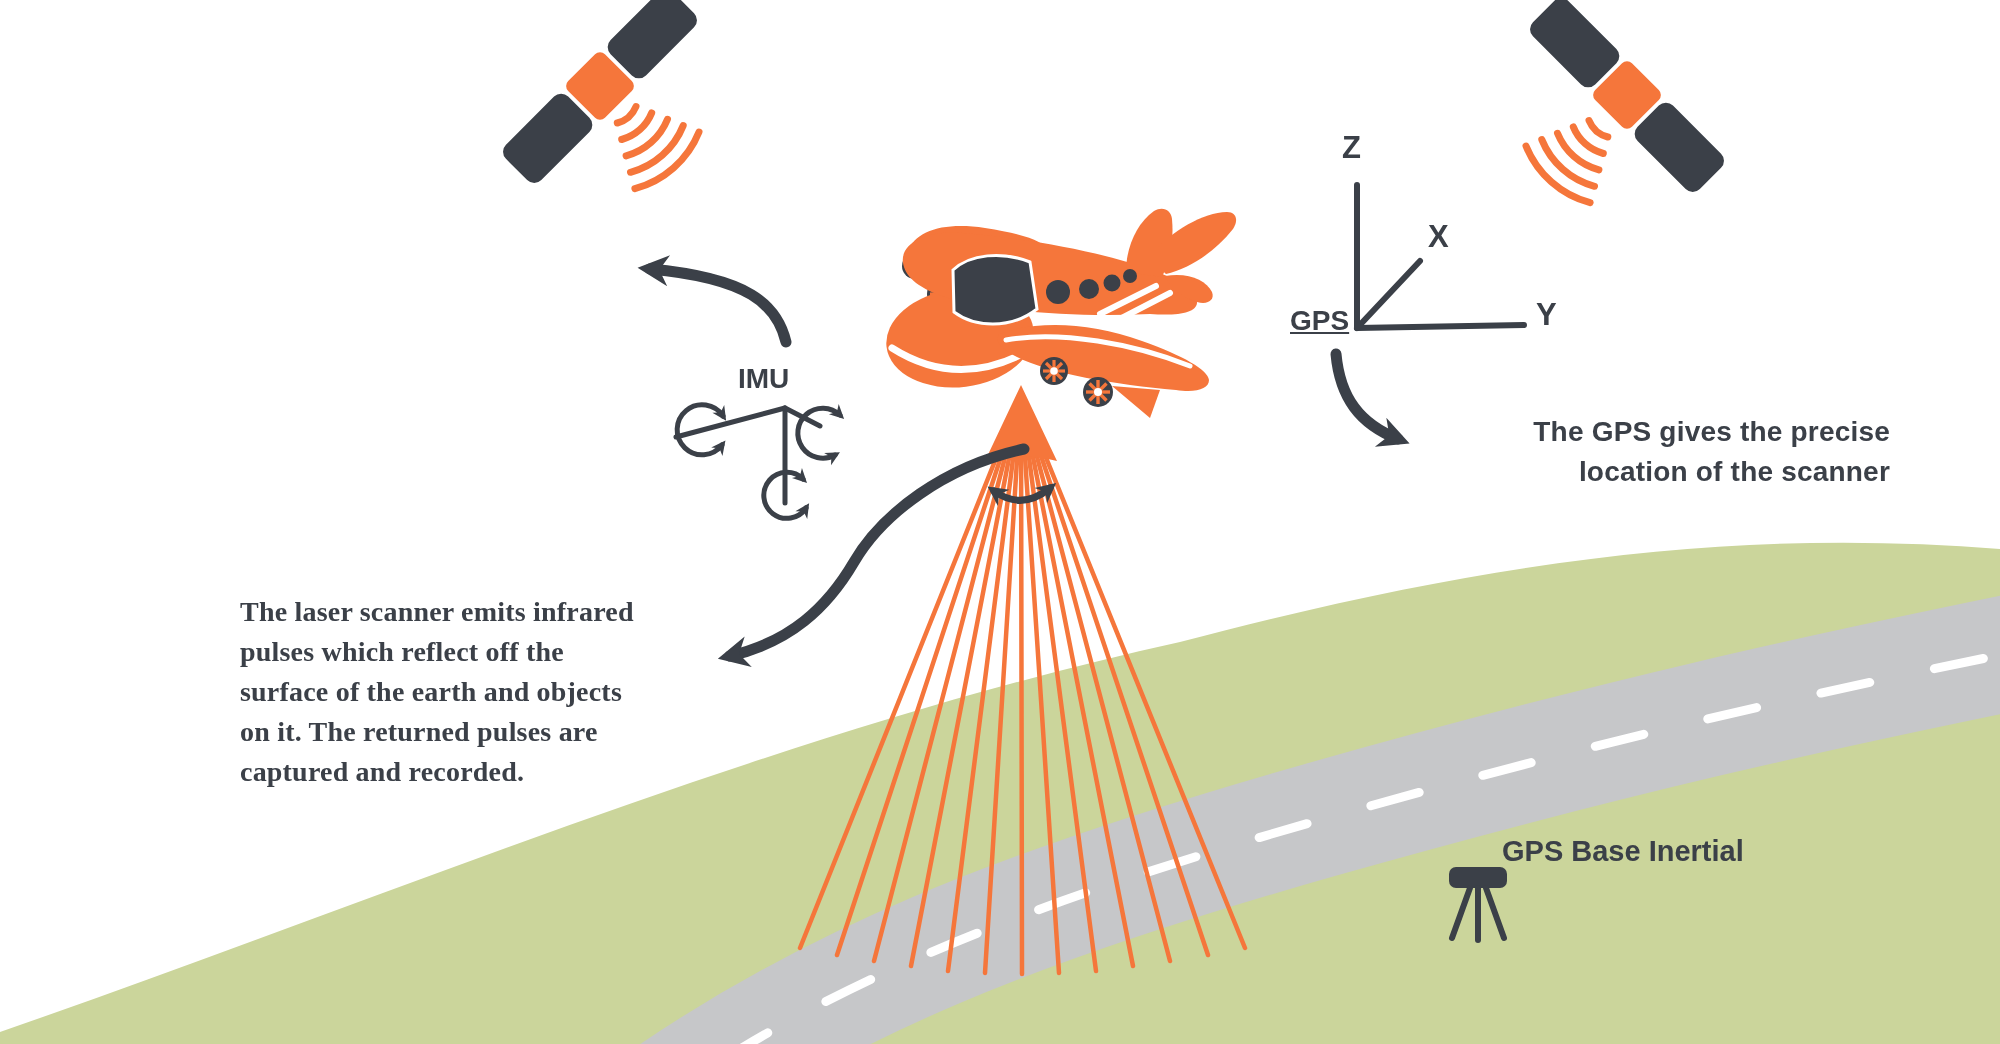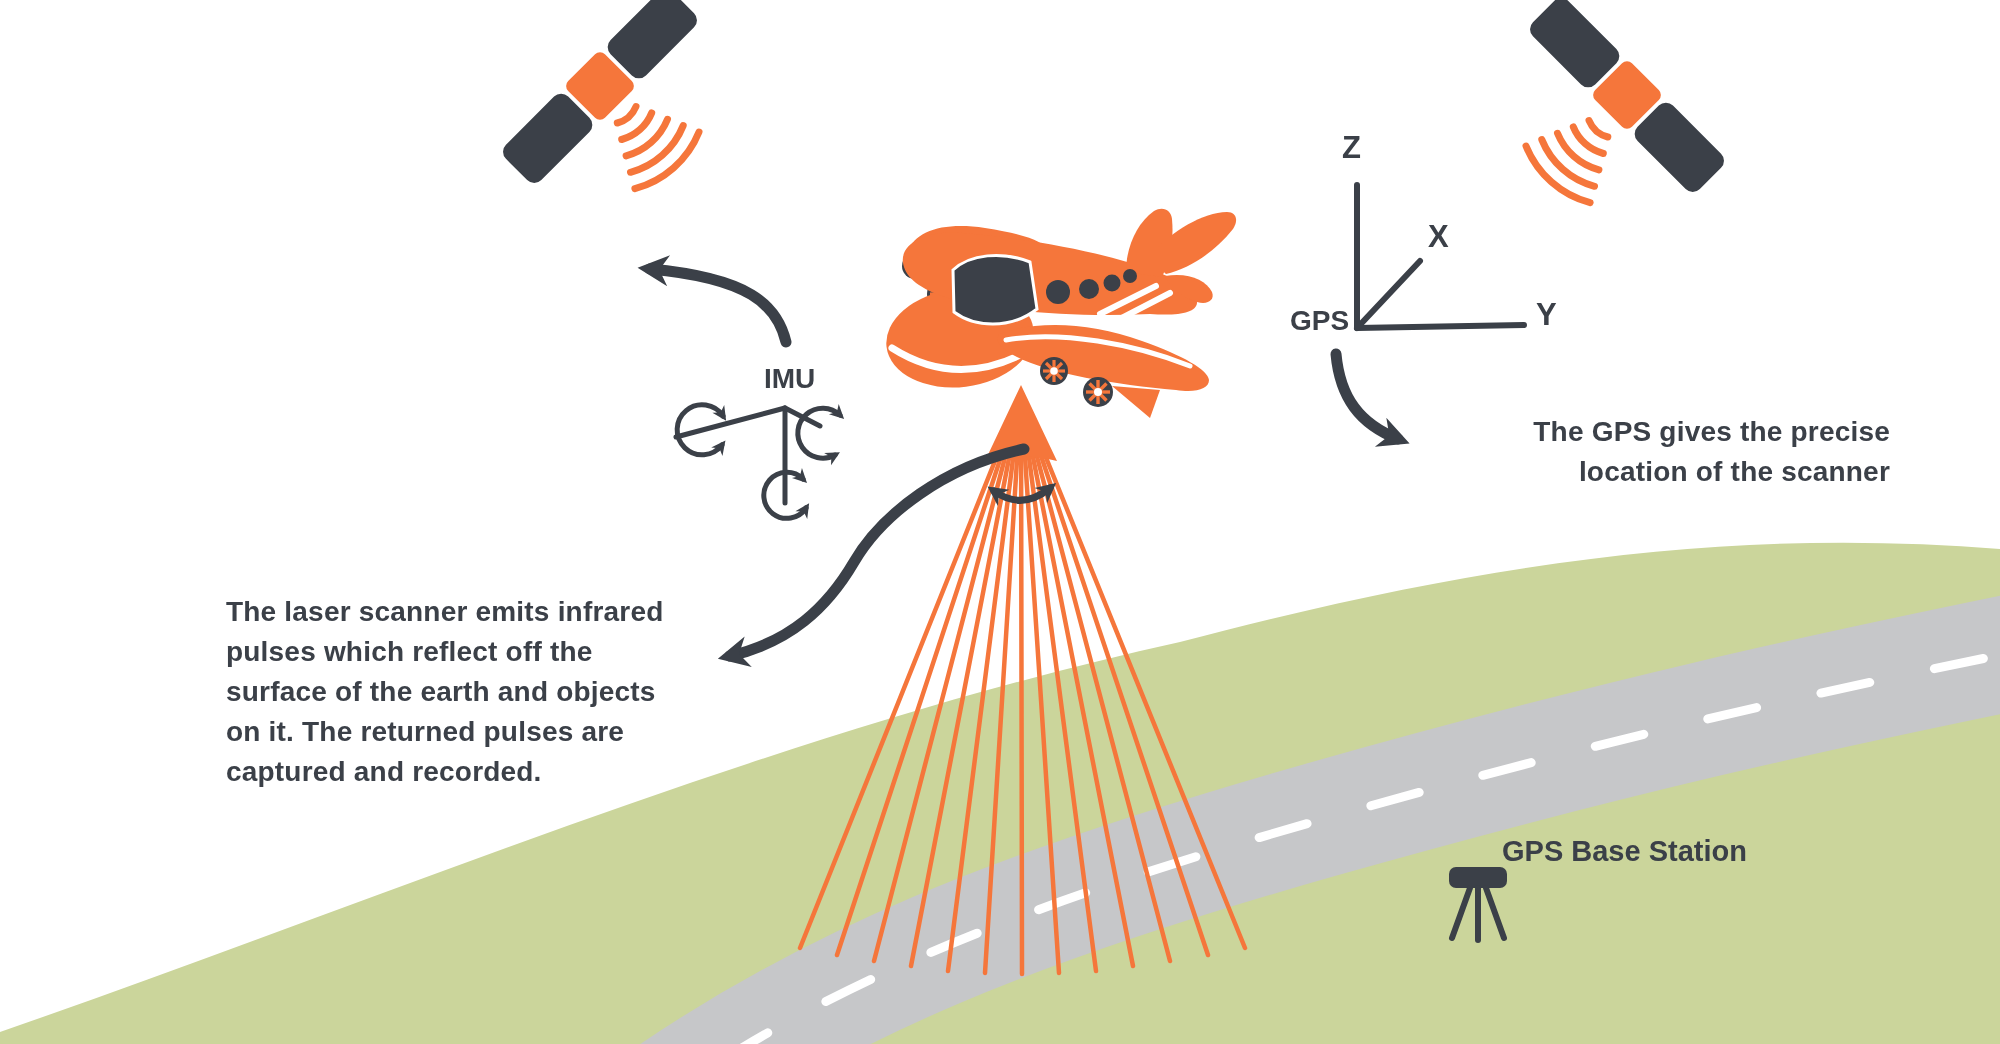--- a/index.html
+++ b/index.html
@@ -183,33 +183,33 @@
             <line x1="0" y1="-12" x2="0" y2="12"></line>
         <line x1="-8.5" y1="-8.5" x2="8.5" y2="8.5"></line>
             <line x1="-8.5" y1="8.5" x2="8.5" y2="-8.5"></line>
       </g>
       <circle r="4" fill="#fff"></circle>
     </g>
   </g>
 </svg>
 
 
-  <div class="note" style="left:226px; top:592px; width:470px;">The laser scanner emits infrared
+  <div class="note" style="left:240px; top:592px; width:470px;font-family:Liberation Serif, serif;">The laser scanner emits infrared
 pulses which reflect off the
 surface of the earth and objects
 on it. The returned pulses are
 captured and recorded.</div>
 
   <div class="note" style="left:1470px; top:412px; width:420px;text-align:right;">The GPS gives the precise
 location of the scanner</div>
 
-  <div class="lbl" style="left:764px; top:364px;">IMU</div>
-
-  <div class="lbl" style="left:1290px; top:306px;">GPS</div>
+  <div class="lbl" style="left:738px; top:364px;">IMU</div>
+
+  <div class="lbl" style="left:1290px; top:306px;text-decoration:underline;">GPS</div>
 
   <div class="lbl axis" style="left:1342px; top:133px;">Z</div>
 
   <div class="lbl axis" style="left:1428px; top:222px;">X</div>
 
   <div class="lbl axis" style="left:1536px; top:300px;">Y</div>
 
-  <div class="lbl" style="left:1502px; top:836px; font-size:29px;">GPS Base Station</div>
+  <div class="lbl" style="left:1502px; top:836px; font-size:29px;">GPS Base Inertial</div>
 </div>
 
 </body></html>

